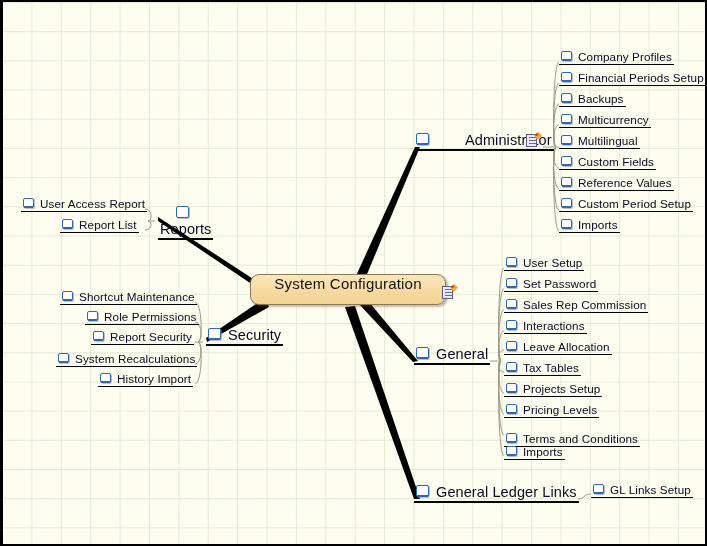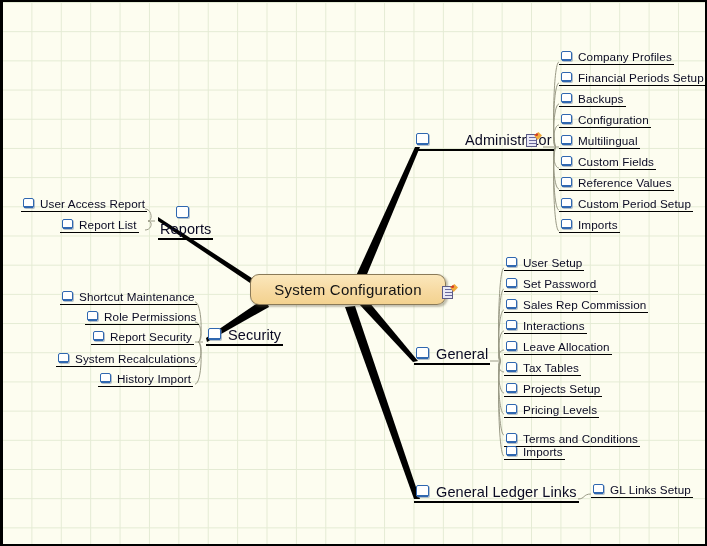--- a/index.html
+++ b/index.html
@@ -63,21 +63,21 @@
 
   
   #center{
     position:absolute;
     left:247px; top:272px;
     width:196px; height:31px;
     background:linear-gradient(180deg,#fbe7bb 0%,#f7daa2 55%,#f3d28f 100%);
     border:1.6px solid #8a7a58;
     border-radius:9px;
     box-shadow:1.5px 1.5px 2px rgba(90,80,55,.35);
-    display:flex;align-items:center;justify-content:center;
+    display:flex;justify-content:center;
     box-sizing:border-box;
   }
   #center .lbl{
     font-size:15px;
     color:#141414;
     letter-spacing:.2px;
   }
 
   
   .note{
@@ -197,21 +197,21 @@
   <div class="node sub" style="left:556px;top:90px;">
     <span class="ico">
         <i></i>
       </span>
     <span class="lbl">Backups</span>
   </div>
   <div class="node sub" style="left:556px;top:111px;">
     <span class="ico">
         <i></i>
       </span>
-    <span class="lbl">Configuration</span>
+    <span class="lbl">Multicurrency</span>
   </div>
   <div class="node sub" style="left:556px;top:132px;">
     <span class="ico">
         <i></i>
       </span>
     <span class="lbl">Multilingual</span>
   </div>
   <div class="node sub" style="left:556px;top:153px;">
     <span class="ico">
         <i></i>

